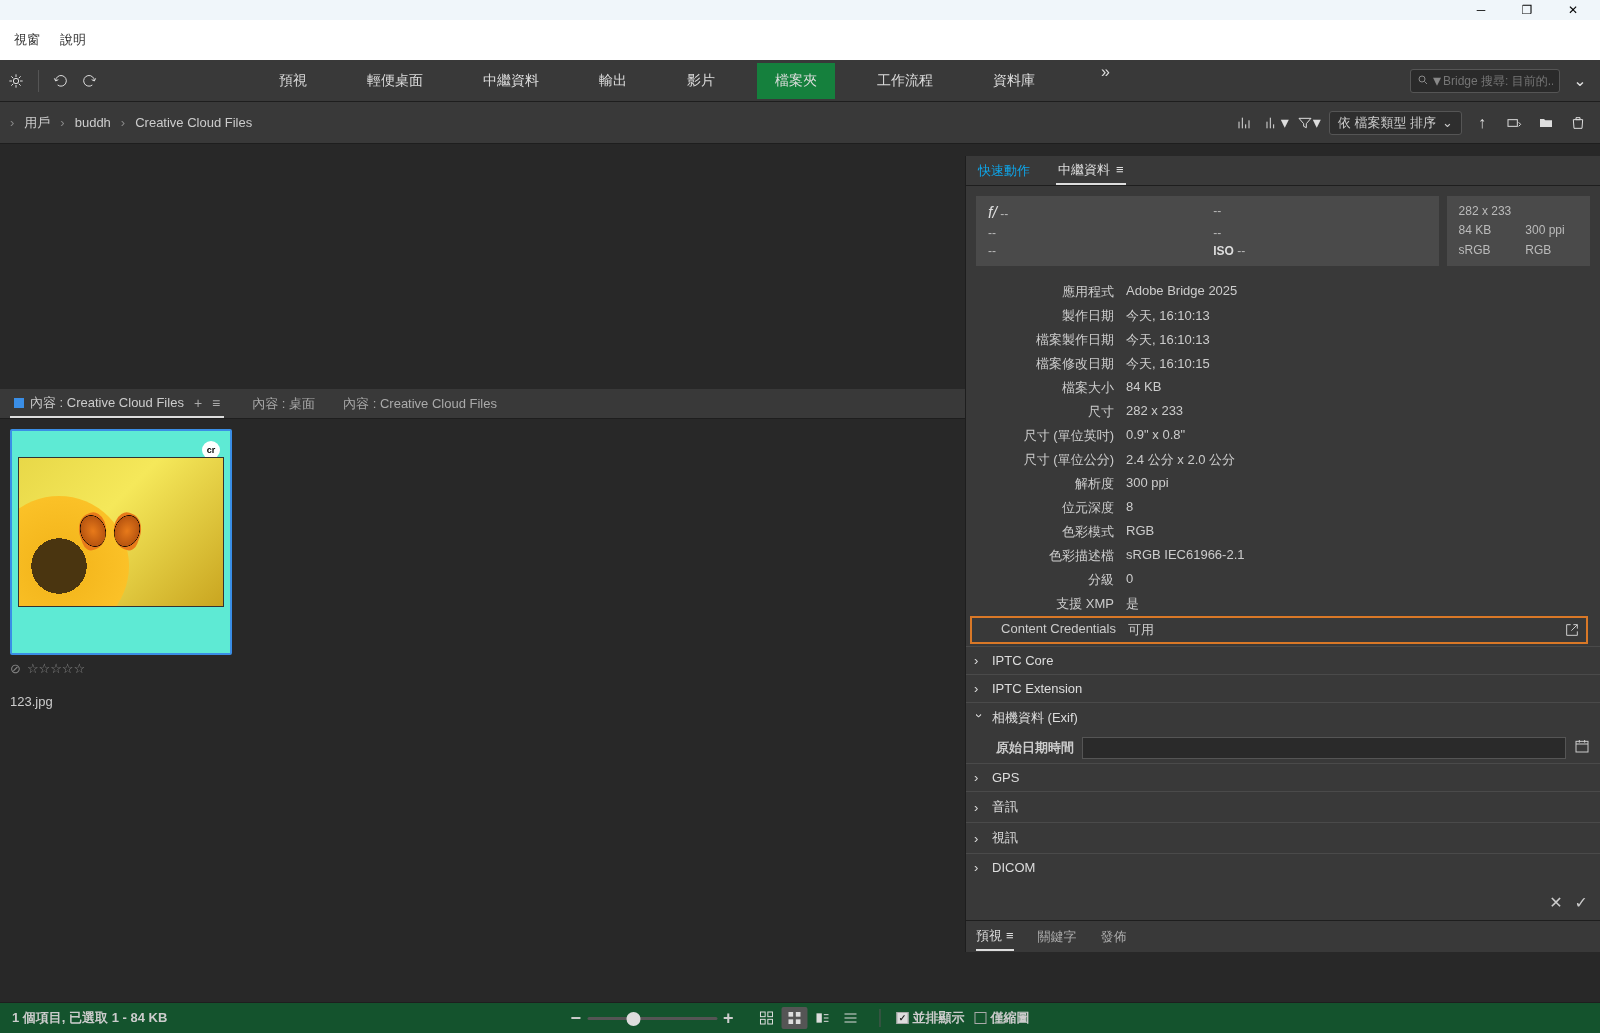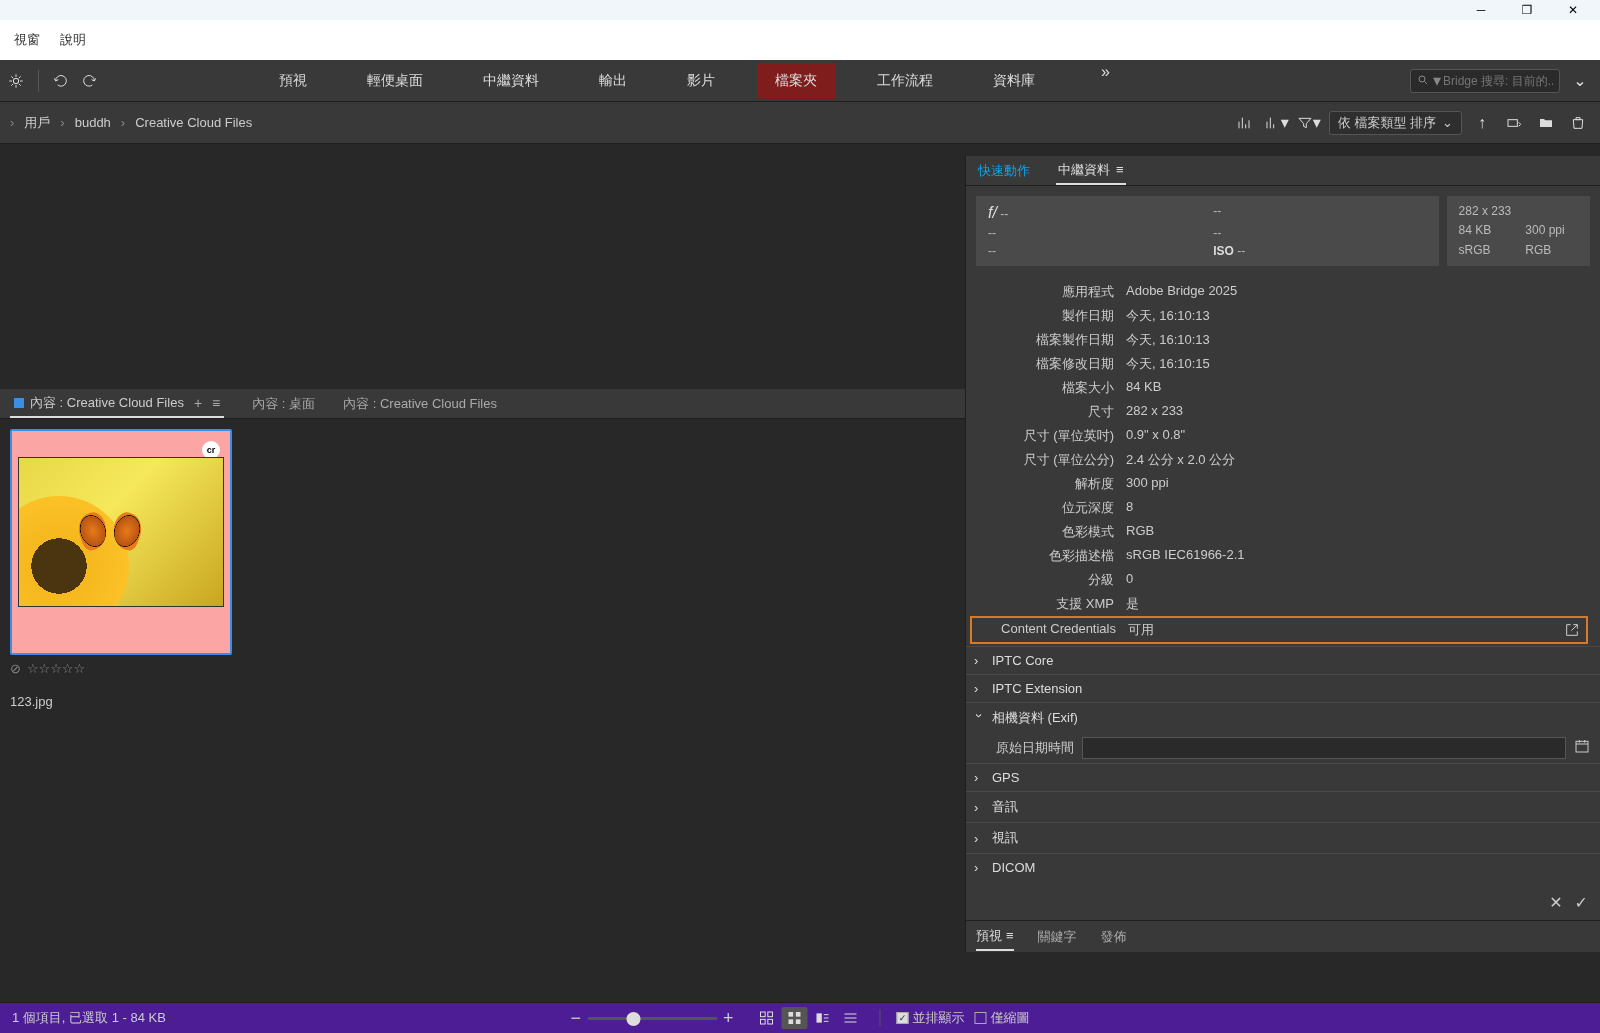--- a/index.html
+++ b/index.html
@@ -13,21 +13,21 @@
 .menubar { height: 40px; background: #fff; display: flex; align-items: center; padding-left: 4px; font-size: 13px; color: #333; }
 .menubar .menu-item { padding: 2px 10px; cursor: pointer; }
 
 
 .toolbar { height: 42px; background: #393939; display: flex; align-items: center; border-bottom: 1px solid #1e1e1e; }
 .tb-left { display: flex; align-items: center; gap: 4px; padding-left: 4px; }
 .tb-icon { width: 24px; height: 24px; display: flex; align-items: center; justify-content: center; cursor: pointer; color: #ddd; }
 .tb-sep { width: 1px; height: 22px; background: #555; margin: 0 6px; }
 .tb-tabs { display: flex; gap: 24px; margin-left: 160px; font-size: 14px; }
 .tb-tab { padding: 9px 18px; cursor: pointer; color: #ddd; }
-.tb-tab.active { background: #7f1d1d; }
+.tb-tab.active { background: #15803d; }
 .tb-overflow { margin-left: 24px; cursor: pointer; font-size: 16px; color: #ddd; }
 .tb-right { margin-left: auto; display: flex; align-items: center; gap: 8px; padding-right: 8px; }
 .search-box { display: flex; align-items: center; background: #2a2a2a; border: 1px solid #555; border-radius: 3px; height: 24px; padding: 0 6px; width: 150px; }
 .search-box input { background: transparent; border: none; color: #aaa; font-size: 12px; width: 100%; outline: none; }
 
 
 .breadcrumb-bar { height: 42px; background: #393939; display: flex; align-items: center; padding: 0 10px; border-bottom: 1px solid #1e1e1e; }
 .breadcrumb { display: flex; align-items: center; gap: 10px; font-size: 13px; color: #ccc; }
 .breadcrumb .crumb { cursor: pointer; }
 .breadcrumb .sep { color: #888; }
@@ -40,21 +40,21 @@
 .left-panel { width: 965px; background: #282828; display: flex; flex-direction: column; }
 .panel-tabs { height: 30px; background: #393939; display: flex; align-items: center; padding-left: 10px; font-size: 13px; gap: 8px; border-bottom: 1px solid #1e1e1e; }
 .panel-tab { display: flex; align-items: center; gap: 6px; padding: 4px 4px; cursor: pointer; }
 .panel-tab.active { border-bottom: 2px solid #ddd; }
 .panel-tab .sq { width: 10px; height: 10px; background: #3a8ee6; }
 .panel-tab .plus { color: #aaa; cursor: pointer; font-size: 14px; margin-left: 4px; }
 .panel-tab .menu { color: #aaa; cursor: pointer; font-size: 14px; margin-left: 4px; }
 .other-tab { color: #aaa; margin-left: 20px; cursor: pointer; }
 
 .thumbs-area { flex: 1; background: #282828; padding: 10px; overflow: auto; }
-.thumb-card { width: 222px; background: #fca5a5; border: 2px solid #3a8ee6; border-radius: 2px; padding: 6px; position: relative; }
+.thumb-card { width: 222px; background: #5eead4; border: 2px solid #3a8ee6; border-radius: 2px; padding: 6px; position: relative; }
 .thumb-card .badge { position: absolute; top: 10px; right: 10px; width: 18px; height: 18px; background: #fff; border-radius: 50%; display: flex; align-items: center; justify-content: center; font-size: 9px; color: #000; font-weight: bold; }
 .thumb-img { width: 100%; height: 150px; background: linear-gradient(135deg, #e8d848 0%, #f5e85a 40%, #c9a520 100%); margin-top: 20px; position: relative; overflow: hidden; border: 1px solid #333; }
 .sunflower { position: absolute; width: 140px; height: 140px; border-radius: 50%; background: radial-gradient(circle, #4a3510 0%, #4a3510 28%, #f5b81e 28%, #ffc82e 100%); left: -30px; bottom: -30px; }
 .sunflower::after { content: ""; position: absolute; inset: -12px; background: repeating-conic-gradient(#f5d142 0deg 12deg, #e8c020 12deg 24deg); border-radius: 50%; z-index: -1; }
 .butterfly { position: absolute; width: 62px; height: 40px; left: 60px; top: 55px; z-index: 5; }
 .butterfly::before { content: ""; position: absolute; width: 28px; height: 36px; background: radial-gradient(ellipse, #e87a1a 0%, #b85510 60%, #000 62%, #e87a1a 65%); border-radius: 60% 40% 70% 30%; transform: rotate(-20deg); left: 0; }
 .butterfly::after { content: ""; position: absolute; width: 28px; height: 36px; background: radial-gradient(ellipse, #e87a1a 0%, #b85510 60%, #000 62%, #e87a1a 65%); border-radius: 40% 60% 30% 70%; transform: rotate(20deg); right: 0; }
 .thumb-spacer { height: 40px; }
 .rating-row { display: flex; align-items: center; gap: 2px; margin-top: 6px; font-size: 13px; color: #888; }
 .rating-row .no-symbol { margin-right: 4px; }
@@ -76,35 +76,35 @@
 .meta-list { flex: 1; overflow: auto; padding: 4px 0; font-size: 13px; }
 .meta-row { display: flex; padding: 3px 10px 3px 30px; }
 .meta-label { width: 130px; text-align: right; color: #ccc; padding-right: 12px; }
 .meta-value { color: #ccc; flex: 1; }
 .highlight-row { border: 2px solid #d97827; margin: 0 12px 2px 4px; display: flex; padding: 3px 6px 3px 26px; position: relative; }
 .highlight-row .ext-icon { position: absolute; right: 6px; top: 4px; cursor: pointer; }
 
 .section-header { display: flex; align-items: center; gap: 8px; padding: 6px 8px; font-size: 13px; cursor: pointer; color: #ddd; border-top: 1px solid #4a4a4a; }
 .section-header.expanded .chevron { transform: rotate(90deg); }
 .chevron { width: 10px; display: inline-block; transition: transform 0.1s; }
-.section-content { padding: 4px 10px 4px 30px; }
+.section-content { padding: 4px 10px 4px 30px; font-weight: bold; }
 .date-input-row { display: flex; align-items: center; gap: 8px; }
 .date-input { flex: 1; background: #2a2a2a; border: 1px solid #555; height: 22px; }
 .cal-icon { cursor: pointer; font-size: 16px; }
 
 .meta-actions { display: flex; justify-content: flex-end; gap: 12px; padding: 8px 12px; font-size: 16px; }
 .meta-action { cursor: pointer; }
 
 
 .bottom-tabs { height: 32px; background: #393939; border-top: 1px solid #1e1e1e; display: flex; align-items: center; padding-left: 10px; gap: 24px; font-size: 13px; }
 .bottom-tab { cursor: pointer; color: #aaa; display: flex; align-items: center; gap: 4px; padding: 4px 0; }
 .bottom-tab.active { color: #ddd; border-bottom: 2px solid #ddd; }
 
 
-.status-bar { position: absolute; bottom: 0; left: 0; right: 0; height: 31px; background: #4c1d95; border-top: 1px solid #1e1e1e; display: flex; align-items: center; padding: 0 12px; font-size: 13px; color: #ccc; }
+.status-bar { position: absolute; bottom: 0; left: 0; right: 0; height: 31px; background: #14532d; border-top: 1px solid #1e1e1e; display: flex; align-items: center; padding: 0 12px; font-size: 13px; color: #ccc; font-weight: bold; }
 .status-center { position: absolute; left: 50%; transform: translateX(-50%); display: flex; align-items: center; gap: 10px; }
 .zoom-slider { display: flex; align-items: center; gap: 6px; }
 .slider-track { width: 130px; height: 3px; background: #555; border-radius: 2px; position: relative; }
 .slider-thumb { position: absolute; width: 14px; height: 14px; background: #ddd; border-radius: 50%; top: -5px; left: 30%; }
 .view-buttons { display: flex; gap: 2px; margin-left: 10px; }
 .view-btn { width: 26px; height: 22px; display: flex; align-items: center; justify-content: center; cursor: pointer; color: #ddd; border-radius: 2px; }
 .view-btn.active { background: #555; }
 .check-item { display: flex; align-items: center; gap: 4px; cursor: pointer; }
 .checkbox { width: 12px; height: 12px; border: 1px solid #aaa; display: inline-flex; align-items: center; justify-content: center; font-size: 9px; }
 .checkbox.checked { background: #ddd; color: #222; }

